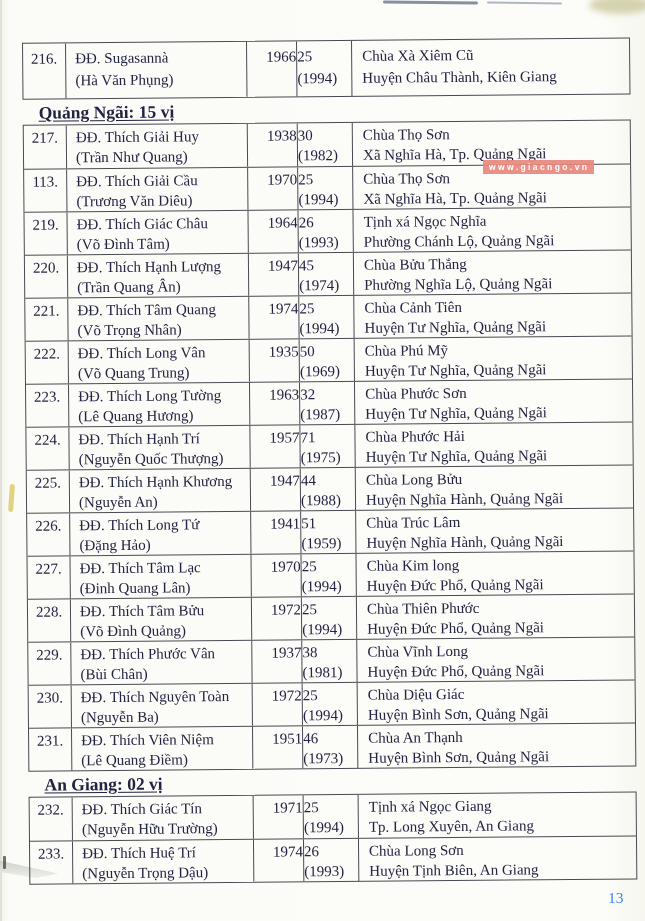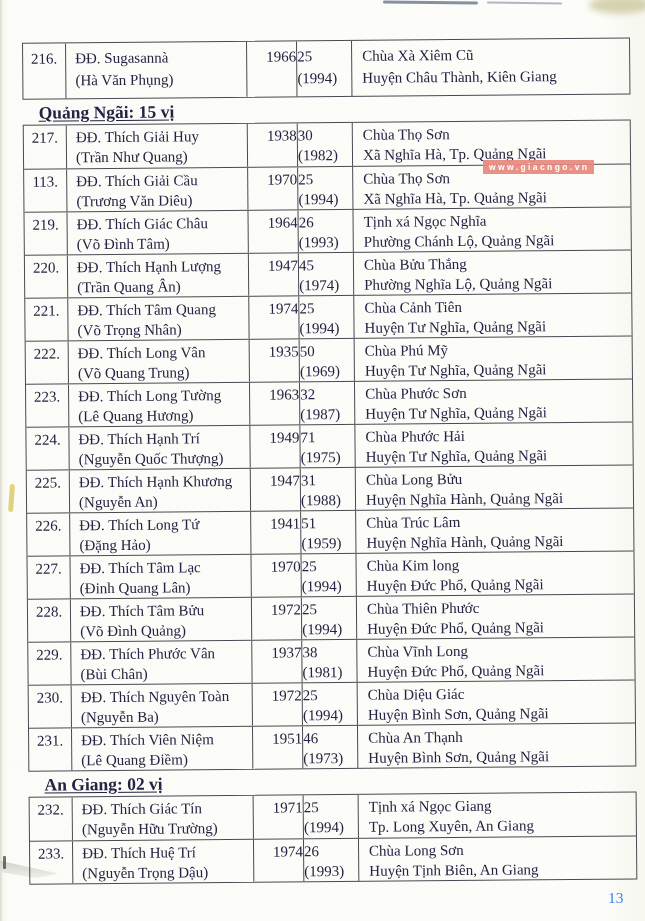--- a/index.html
+++ b/index.html
@@ -238,21 +238,21 @@
         </div>
         <div class="row">
           <div class="cell c-no">
             <div class="ln">224.</div>
           </div>
           <div class="cell c-name">
             <div class="ln">ĐĐ. Thích Hạnh Trí</div>
             <div class="ln">(Nguyễn Quốc Thượng)</div>
           </div>
           <div class="cell c-birth">
-            <div class="ln">1949</div>
+            <div class="ln">1957</div>
           </div>
           <div class="cell c-years">
             <div class="ln">71</div>
             <div class="ln">(1975)</div>
           </div>
           <div class="cell c-temple">
             <div class="ln">Chùa Phước Hải</div>
             <div class="ln">Huyện Tư Nghĩa, Quảng Ngãi</div>
           </div>
         </div>
@@ -261,21 +261,21 @@
             <div class="ln">225.</div>
           </div>
           <div class="cell c-name">
             <div class="ln">ĐĐ. Thích Hạnh Khương</div>
             <div class="ln">(Nguyễn An)</div>
           </div>
           <div class="cell c-birth">
             <div class="ln">1947</div>
           </div>
           <div class="cell c-years">
-            <div class="ln">31</div>
+            <div class="ln">44</div>
             <div class="ln">(1988)</div>
           </div>
           <div class="cell c-temple">
             <div class="ln">Chùa Long Bửu</div>
             <div class="ln">Huyện Nghĩa Hành, Quảng Ngãi</div>
           </div>
         </div>
         <div class="row">
           <div class="cell c-no">
             <div class="ln">226.</div>

